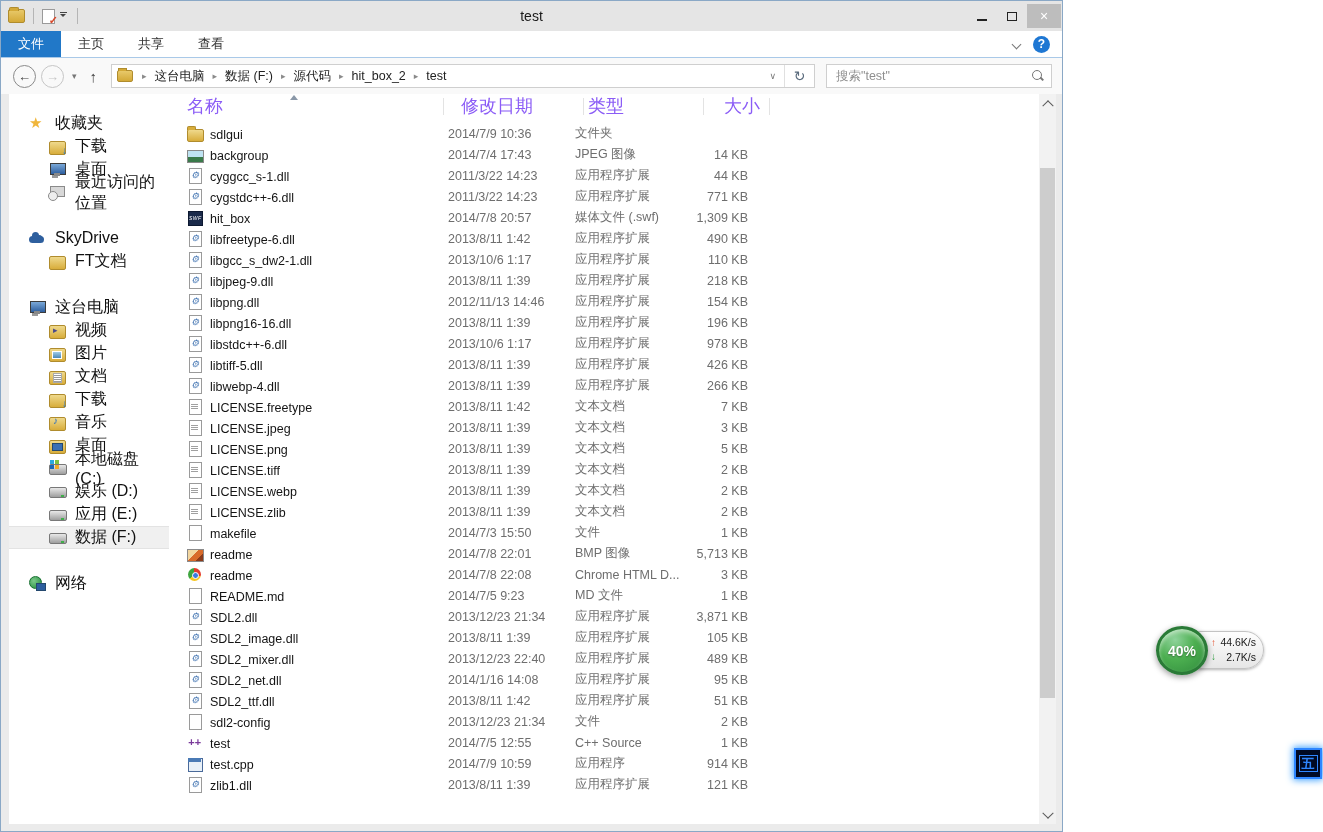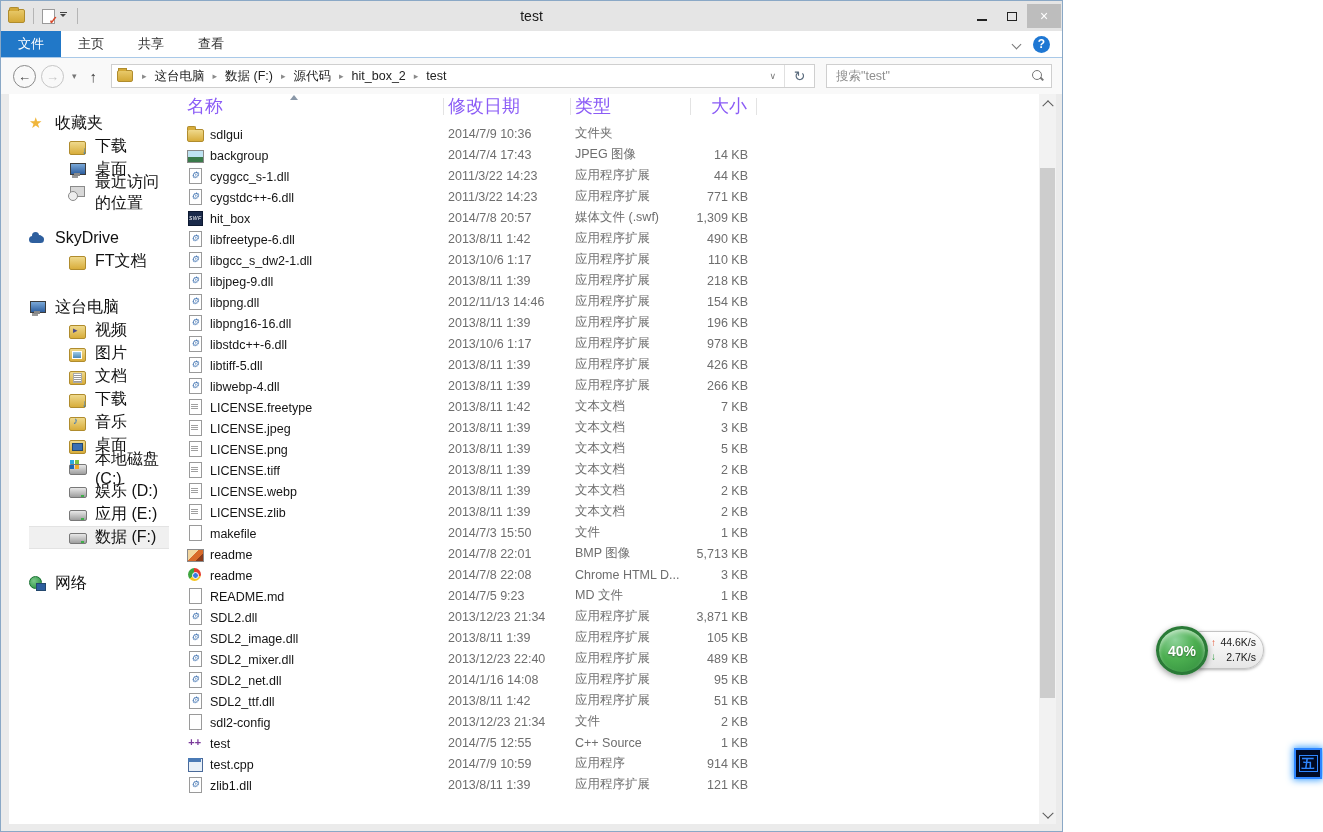--- a/index.html
+++ b/index.html
@@ -60,21 +60,21 @@
   .mag::after { content:""; position:absolute; left:8px; top:8px; width:4px; height:1.5px; background:#777; transform:rotate(45deg); }
 
   
   .main { flex:1; display:flex; background:#fff; min-height:0; }
   .edge { background:#ebebeb; flex:none; }
   .edge-l { width:8px; } .edge-r { width:6px; }
 
   .sidebar { width:160px; flex:none; padding-top:17px; font-size:16px; color:#111; overflow:hidden; }
   .sb-group { margin-bottom:22px; }
   .sb-header { display:flex; align-items:center; height:24px; padding-left:20px; gap:9px; }
-  .sb-item { display:flex; align-items:center; height:23px; padding-left:40px; gap:9px;margin-left:20px; }
+  .sb-item { display:flex; align-items:center; height:23px; padding-left:40px; gap:9px; }
   .sb-item.selected { background:#f0f0f0; border-top:1px solid #e3e3e3; border-bottom:1px solid #e3e3e3; }
   .sbi { width:17px; height:15px; flex:none; position:relative; }
   .i-star::before { content:"★"; color:#f0b63c; font-size:15px; line-height:15px; position:absolute; top:-1px; }
   .i-folder::before, .i-folder-down::before, .i-folder-vid::before, .i-folder-pic::before,
   .i-folder-doc::before, .i-folder-mus::before, .i-folder-desk::before {
     content:""; position:absolute; top:2px; left:0; width:15px; height:12px;
     background:linear-gradient(#efd98c,#d8ad3b); border:1px solid #b08c2d; border-radius:2px; }
   .i-folder-down::after { content:"↓"; position:absolute; right:-1px; bottom:-2px; color:#1d6fc8; font-weight:bold; font-size:10px; }
   .i-folder-vid::after { content:"▸"; position:absolute; left:4px; top:2px; color:#4a4a8a; font-size:9px; }
   .i-folder-pic::after { content:""; position:absolute; left:3px; top:5px; width:8px; height:6px; background:linear-gradient(#9ecbe8,#4a87b8); border:1px solid #fff; }
@@ -93,21 +93,21 @@
   .i-disk-c::after { content:""; position:absolute; left:1px; top:-1px; width:4px; height:4px;
     background:#29a8e0; box-shadow:5px 0 0 #7cc142, 0 5px 0 #1a66b8, 5px 5px 0 #f2a929; }
   .i-network::before { content:""; position:absolute; left:0px; top:0px; width:11px; height:11px; border-radius:50%; background:radial-gradient(circle at 35% 35%, #7cc98a, #1f8a3a); border:1px solid #177030; }
   .i-network::after { content:""; position:absolute; right:0; bottom:0; width:8px; height:6px; background:#2d5e9e; border:1px solid #24486e; }
 
   
   .filearea { flex:1; padding-left:18px; padding-top:4px; overflow:hidden; }
   .fl-header { display:flex; align-items:flex-start; height:25px; font-size:18px; color:#8b5cf6; }
   .hcell { height:17px; line-height:17px; border-right:1px solid #e3e3e3; position:relative; }
   .hc-0 { width:257px; }
-  .hc-1 { width:127px; padding-left:4px; }
+  .hc-1 { width:127px; padding-left:4px;margin-left:13px; }
   .hc-2 { width:120px; padding-left:4px; }
   .hc-3 { width:66px; text-align:right; padding-right:9px; }
   .sortmark { position:absolute; top:-7px; left:103px; width:0; height:0; border:4px solid transparent; border-bottom:5px solid #8a98a8; }
   .rows { font-size:12.5px; }
   .frow { display:flex; align-items:center; height:21px; }
   .c-name { width:257px; display:flex; align-items:flex-end; gap:7px; color:#141414; white-space:nowrap; overflow:hidden; }
   .c-date { width:127px; color:#6e6e6e; padding-left:4px; white-space:nowrap; }
   .c-type { width:120px; color:#6e6e6e; padding-left:4px; white-space:nowrap; overflow:hidden; }
   .c-size { width:66px; color:#6e6e6e; text-align:right; padding-right:9px; white-space:nowrap; }
 

